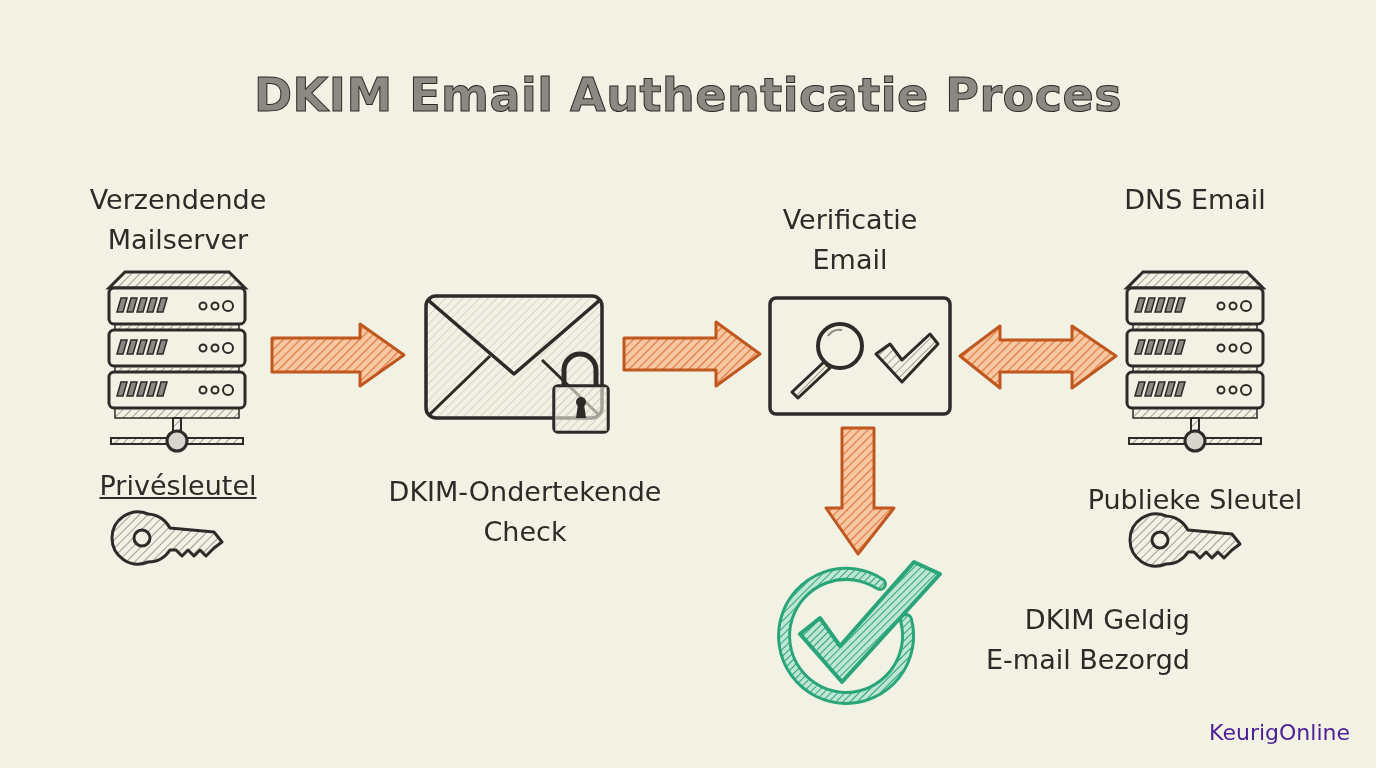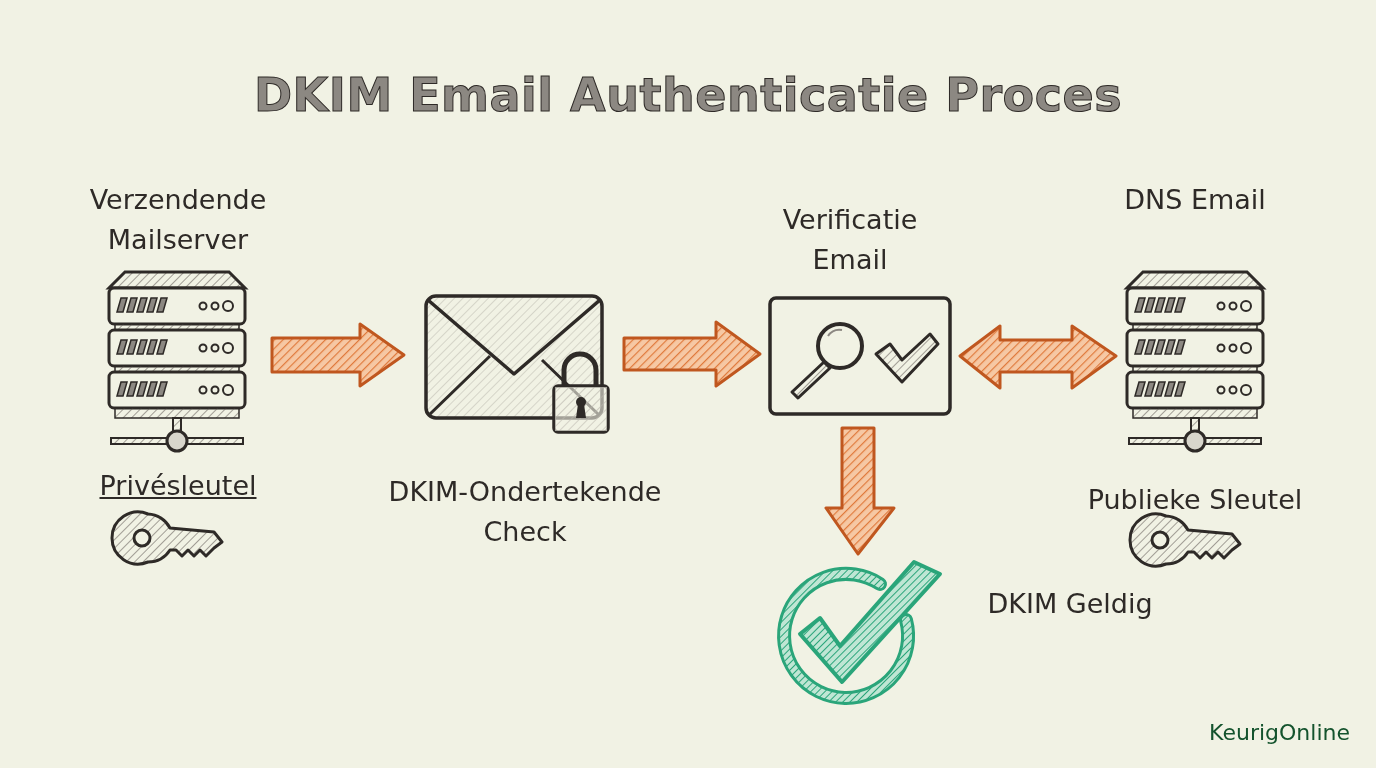--- a/index.html
+++ b/index.html
@@ -1,20 +1,20 @@
 <!DOCTYPE html>
 <html><head>
 <meta charset="utf-8">
 <style>
   html,body{margin:0;padding:0;}
   body{width:1376px;height:768px;background:#f1f2e4;position:relative;overflow:hidden;font-family:"DejaVu Sans","Liberation Sans",sans-serif;color:#2e2a27;}
   .abs{position:absolute;}
   .title{left:0;width:1376px;top:68px;text-align:center;font-size:46px;font-weight:bold;color:#3a3633;letter-spacing:0.5px;-webkit-text-stroke:1px #2e2a27;color:#8c8882;}
   .label{text-align:center;font-size:27px;line-height:40px;color:#2e2a27;}
-  .watermark{right:26px;top:720px;font-size:22px;color:#14532d;}
+  .watermark{right:26px;top:720px;font-size:22px;color:#4c1d95;}
   svg{position:absolute;overflow:visible;}
 </style>
 </head>
 <body>
 
 <svg width="0" height="0" style="position:absolute">
   <defs>
     <pattern id="hatch" width="6" height="6" patternUnits="userSpaceOnUse" patternTransform="rotate(45)">
       <line x1="0" y1="0" x2="0" y2="6" stroke="#6b6560" stroke-width="1.2"></line>
     </pattern>
@@ -129,17 +129,18 @@
 
 <svg style="left:822px;top:424px;" width="76" height="136">
   <path d="M20 4 L52 4 L52 84 L72 84 L36 130 L4 84 L20 84 Z" fill="url(#hatchO)" stroke="#c0571f" stroke-width="3" stroke-linejoin="round"></path>
 </svg>
 
 <svg style="left:776px;top:556px;" width="170" height="140">
   <path d="M104 28 A62 62 0 1 0 130 64" fill="none" stroke="#2aa57a" stroke-width="14" stroke-linecap="round"></path>
   <path d="M104 28 A62 62 0 1 0 130 64" fill="none" stroke="url(#hatchG)" stroke-width="8" stroke-linecap="round"></path>
   <path d="M24 78 L44 62 L64 90 L138 6 L164 18 L66 126 Z" fill="url(#hatchG)" stroke="#2aa57a" stroke-width="4" stroke-linejoin="round"></path>
 </svg>
-<div class="abs label" style="left:930px;top:584px;width:260px;text-align:center;">
+<div class="abs label" style="left:930px;top:600px;width:260px;text-align:right;">
   <div style="padding-left:20px">DKIM Geldig</div>
+  <div style="padding-left:12px">E-mail Bezorgd</div>
 </div>
 
 <div class="abs watermark">KeurigOnline</div>
 
 </body></html>

